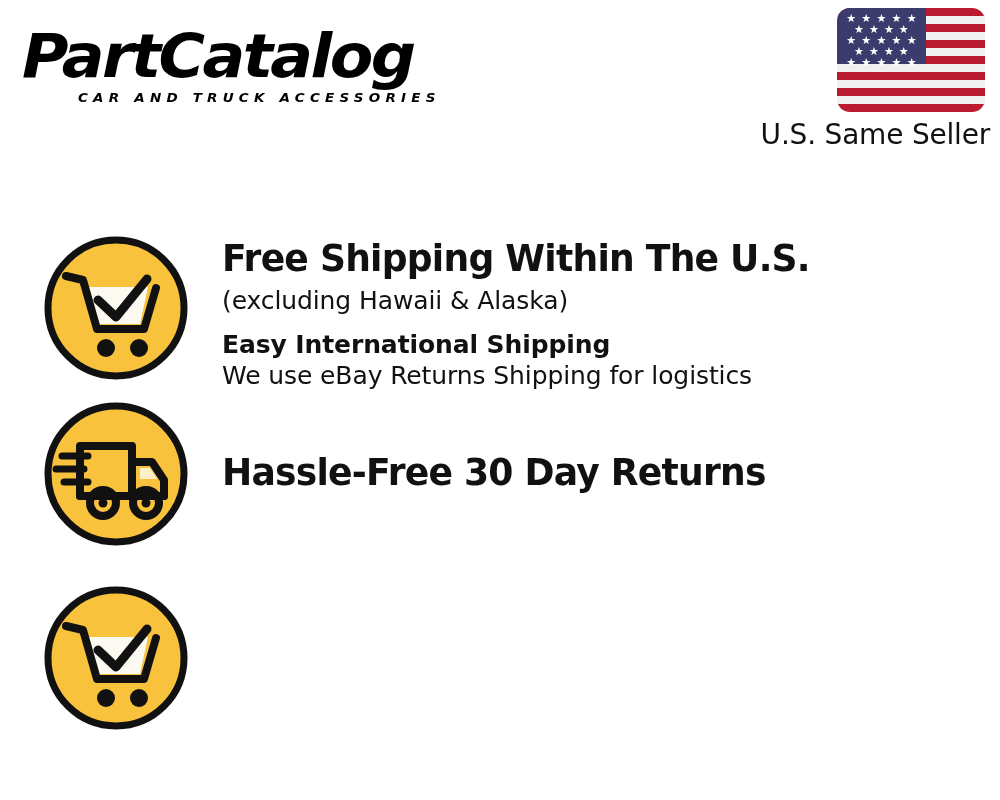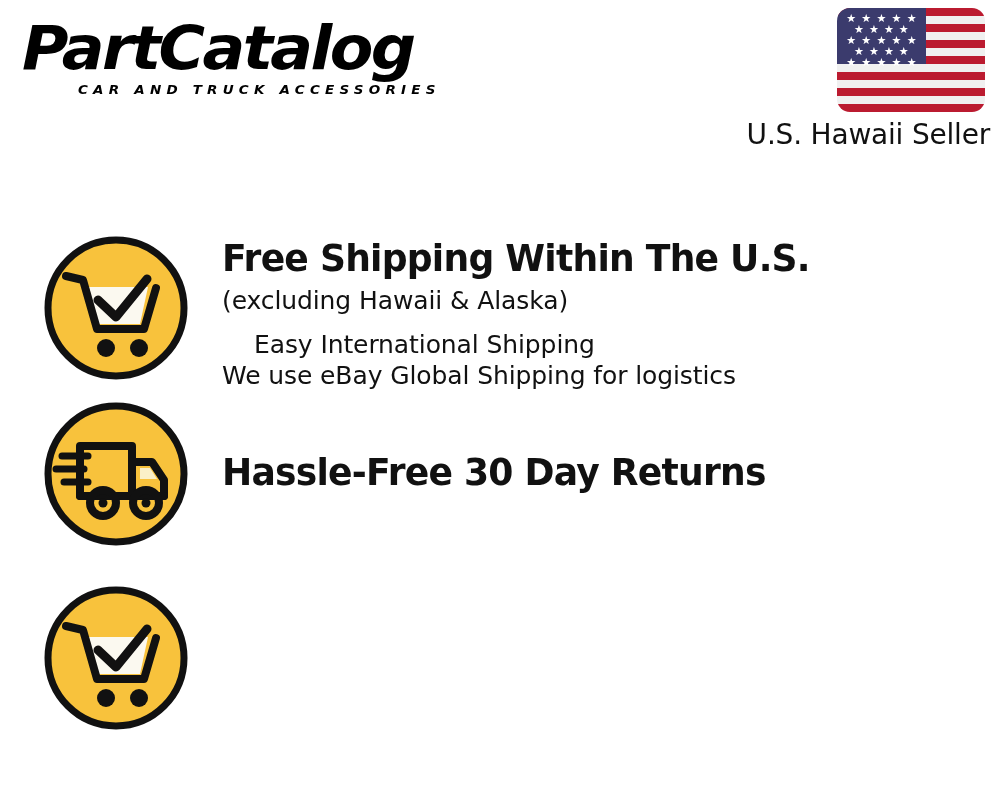--- a/index.html
+++ b/index.html
@@ -22,21 +22,21 @@
   .header {
     position: absolute;
     top: 0; left: 0;
     width: 1000px;
     height: 170px;
   }
 
   .brand-logo {
     position: absolute;
     left: 22px;
-    top: 15px;
+    top: 23px;
     width: 470px;
     height: 90px;
   }
 
   .brand-wordmark {
     font-family: "DejaVu Sans", sans-serif;
     font-weight: 700;
     font-style: italic;
     font-size: 61px;
     letter-spacing: -2.5px;
@@ -178,21 +178,21 @@
 
   .feature-sub {
     font-family: "DejaVu Sans", sans-serif;
     font-size: 25px;
     line-height: 30px;
     color: #111111;
     white-space: nowrap;
     letter-spacing: -0.1px;
   }
 
-  .feature-sub.bold { font-weight: 400; margin-top: 14px; margin-left: 32px; }
+  .feature-sub.bold { font-weight: 700; margin-top: 14px; }
   .feature-sub.first { margin-top: 6px; }
   .feature-sub.last  { margin-top: 1px; }
 
   
   .feature-row.row-2 .feature-text,
   .feature-row.row-3 .feature-text { padding-top: 52px; }
 </style>
 </head>
 <body>
 
@@ -253,21 +253,21 @@
             <span class="star">★</span>
             <span class="star">★</span>
             <span class="star">★</span>
             <span class="star">★</span>
             <span class="star">★</span>
           </div>
         </div>
       </div>
     </div>
 
-    <div class="seller-text">U.S. Hawaii Seller</div>
+    <div class="seller-text">U.S. Same Seller</div>
   </div>
 </div>
 
 <div class="features">
 
   <div class="feature-row row-1">
     <div class="icon-badge">
       <svg viewBox="0 0 152 152" xmlns="http://www.w3.org/2000/svg">
         <circle cx="76" cy="76" r="68" fill="#f8c23c" stroke="#111111" stroke-width="7"></circle>
 
@@ -278,21 +278,21 @@
         <path d="M58 68 L76 85 L107 47" fill="none" stroke="#111111" stroke-width="9" stroke-linecap="round" stroke-linejoin="round"></path>
 
         <circle cx="66" cy="116" r="9" fill="#111111"></circle>
         <circle cx="99" cy="116" r="9" fill="#111111"></circle>
       </svg>
     </div>
     <div class="feature-text">
       <div class="feature-heading">Free Shipping Within The U.S.</div>
       <div class="feature-sub first">(excluding Hawaii &amp; Alaska)</div>
       <div class="feature-sub bold">Easy International Shipping</div>
-      <div class="feature-sub last">We use eBay Global Shipping for logistics</div>
+      <div class="feature-sub last">We use eBay Returns Shipping for logistics</div>
     </div>
   </div>
 
   <div class="feature-row row-2">
     <div class="icon-badge">
       <svg viewBox="0 0 152 152" xmlns="http://www.w3.org/2000/svg">
         <circle cx="76" cy="76" r="68" fill="#f8c23c" stroke="#111111" stroke-width="7"></circle>
 
         <path d="M22 58 H48" stroke="#111111" stroke-width="7" stroke-linecap="round"></path>
         <path d="M16 71 H44" stroke="#111111" stroke-width="7" stroke-linecap="round"></path>

